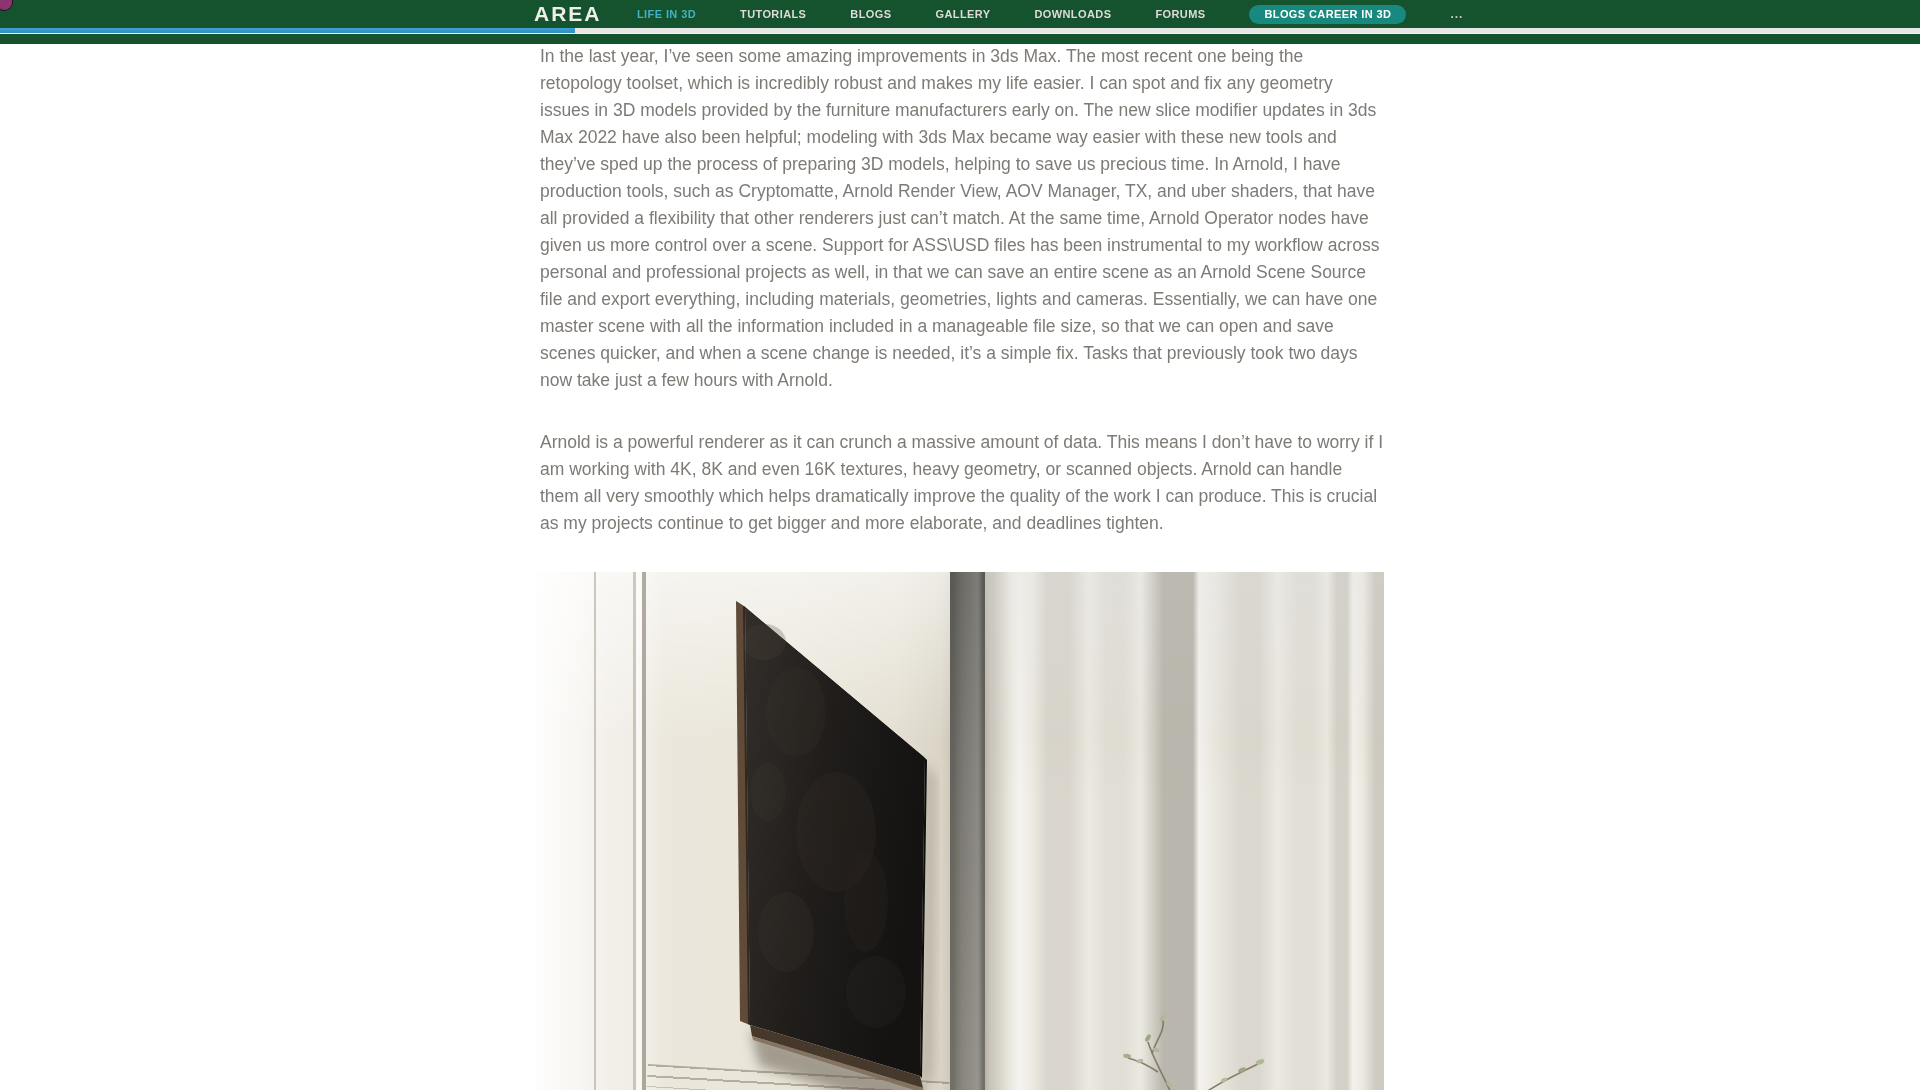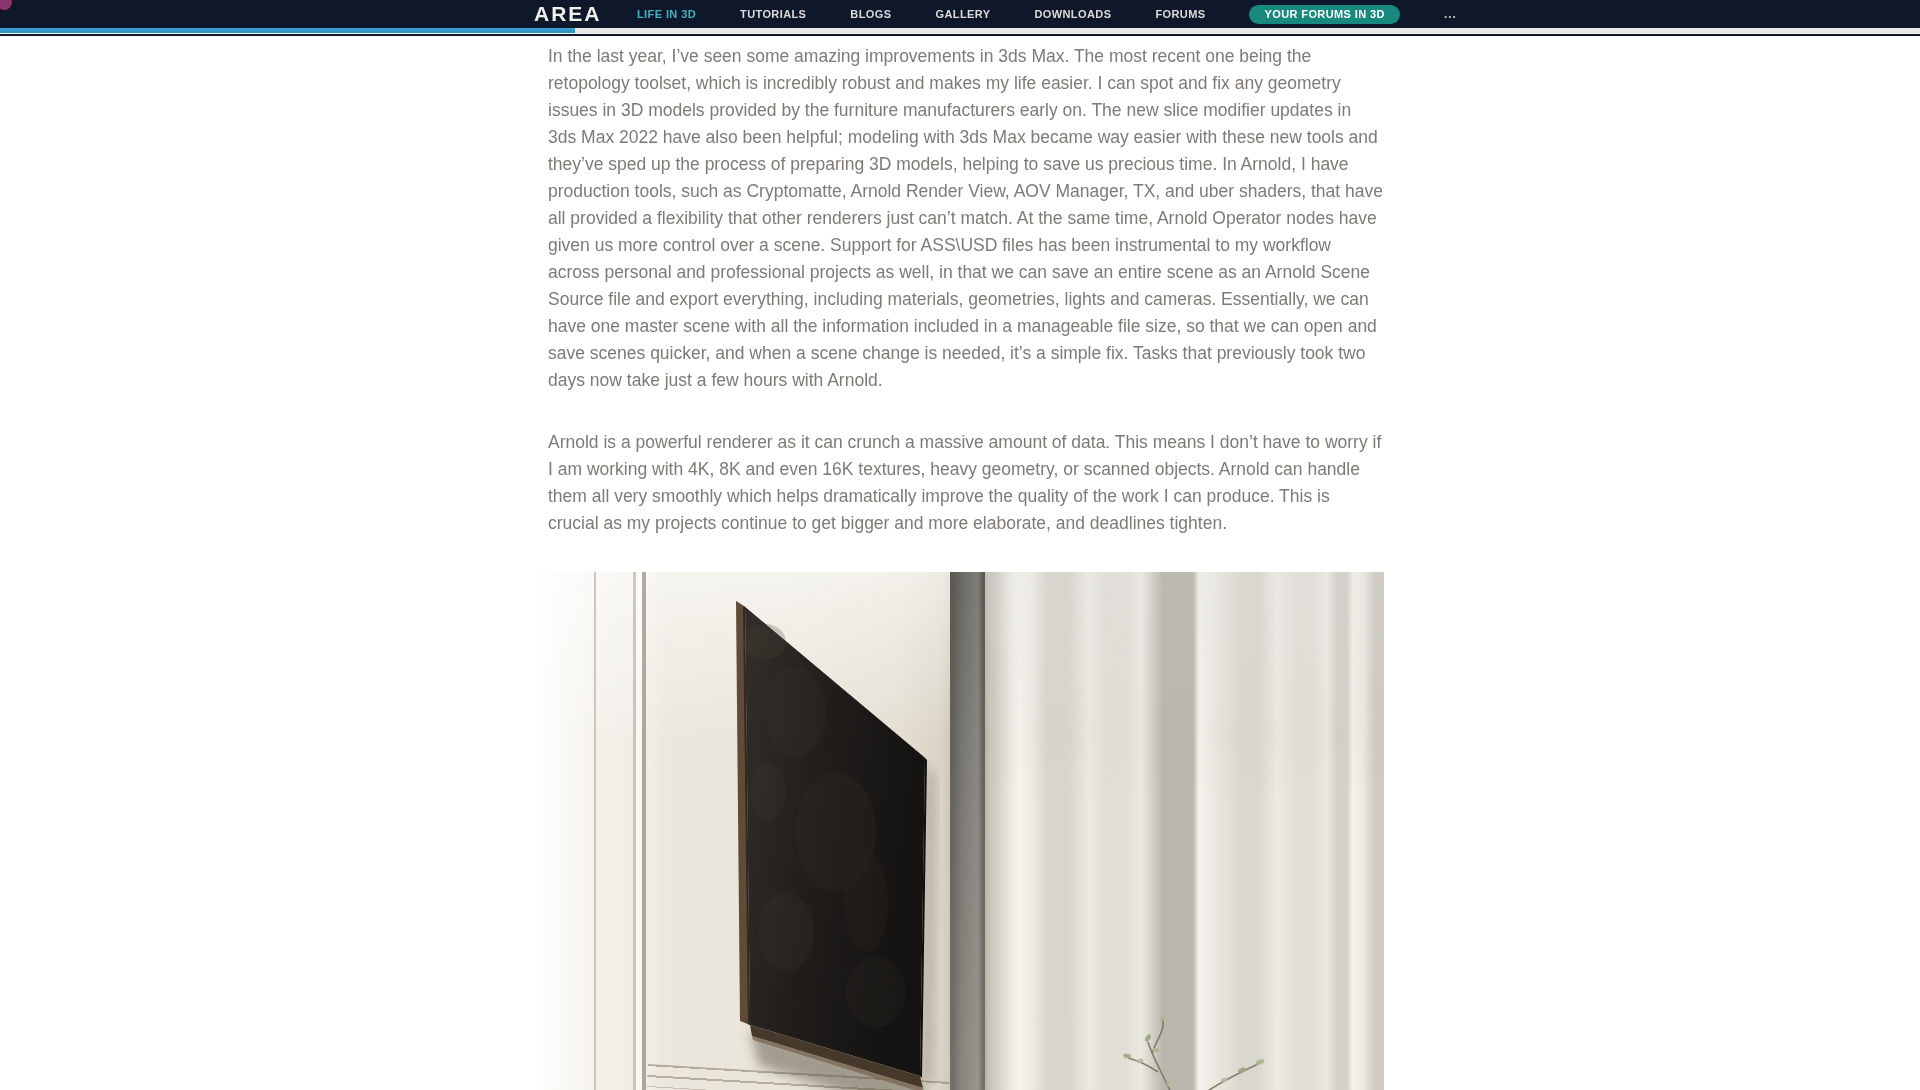--- a/index.html
+++ b/index.html
@@ -3,22 +3,22 @@
 <meta charset="utf-8">
 <style>
   html,body{margin:0;padding:0;}
   body{
     width:1920px;height:1090px;overflow:hidden;background:#ffffff;
     font-family:"Liberation Sans", sans-serif;
     position:relative;
   }
   
   .topnav{
-    position:absolute;left:0;top:0;width:1920px;height:36px;
-    background:#0f172a;
+    position:absolute;left:0;top:0;width:1920px;height:44px;
+    background:#14532d;
   }
   .corner-badge{
     position:absolute;left:-4px;top:-6px;width:16px;height:16px;border-radius:50%;
     background:radial-gradient(circle at 60% 55%, #8d3570 0 45%, #5e1d4e 75%, #41123a 100%);
     box-shadow:0 0 0 1px #2e0d29;
   }
   .brand{
     position:absolute;left:534px;top:3px;height:22px;line-height:22px;
     color:#f0efec;font-size:21px;font-weight:600;letter-spacing:2px;
   }
@@ -41,21 +41,21 @@
   .progress-track{
     position:absolute;left:0;top:28px;width:1920px;height:5px;background:#e7e7e5;
     border-bottom:1px solid #f2f2f1;
   }
   .progress-fill{height:5px;width:575px;background:linear-gradient(180deg,#3fa0d2,#2d8fc2);}
   
   .content{
     position:absolute;left:536px;top:33px;width:848px;
   }
   .content p{
-    margin:0 0 35px 12px;
+    margin:0 0 35px 4px;
     padding-top:10px;
     color:#7e7a75;font-size:17.5px;line-height:27px;font-weight:400;
   }
   .content p + p{padding-top:0;}
   
   .fig{
     position:relative;width:848px;height:562px;margin-top:9px;overflow:hidden;
     background:
       linear-gradient(180deg, rgba(255,255,255,.55), rgba(255,255,255,0) 30%),
       linear-gradient(90deg,
@@ -111,21 +111,21 @@
 <header class="topnav">
   <div class="corner-badge"></div>
   <a class="brand">AREA</a>
   <nav class="menu">
     <a class="item active">LIFE IN 3D</a>
     <a class="item">TUTORIALS</a>
     <a class="item">BLOGS</a>
     <a class="item">GALLERY</a>
     <a class="item">DOWNLOADS</a>
     <a class="item">FORUMS</a>
-    <button class="career-pill">YOUR FORUMS IN 3D</button>
+    <button class="career-pill">BLOGS CAREER IN 3D</button>
     <span class="more-dots">...</span>
   </nav>
 </header>
 
 <div class="progress-track">
   <div class="progress-fill"></div>
 </div>
 
 <main class="content">
   <p>In the last year, I’ve seen some amazing improvements in 3ds Max. The most recent one being the retopology toolset, which is incredibly robust and makes my life easier. I can spot and fix any geometry issues in 3D models provided by the furniture manufacturers early on. The new slice modifier updates in 3ds Max 2022 have also been helpful; modeling with 3ds Max became way easier with these new tools and they’ve sped up the process of preparing 3D models, helping to save us precious time. In Arnold, I have production tools, such as Cryptomatte, Arnold Render View, AOV Manager, TX, and uber shaders, that have all provided a flexibility that other renderers just can’t match. At the same time, Arnold Operator nodes have given us more control over a scene. Support for ASS\USD files has been instrumental to my workflow across personal and professional projects as well, in that we can save an entire scene as an Arnold Scene Source file and export everything, including materials, geometries, lights and cameras. Essentially, we can have one master scene with all the information included in a manageable file size, so that we can open and save scenes quicker, and when a scene change is needed, it’s a simple fix. Tasks that previously took two days now take just a few hours with Arnold.</p>

